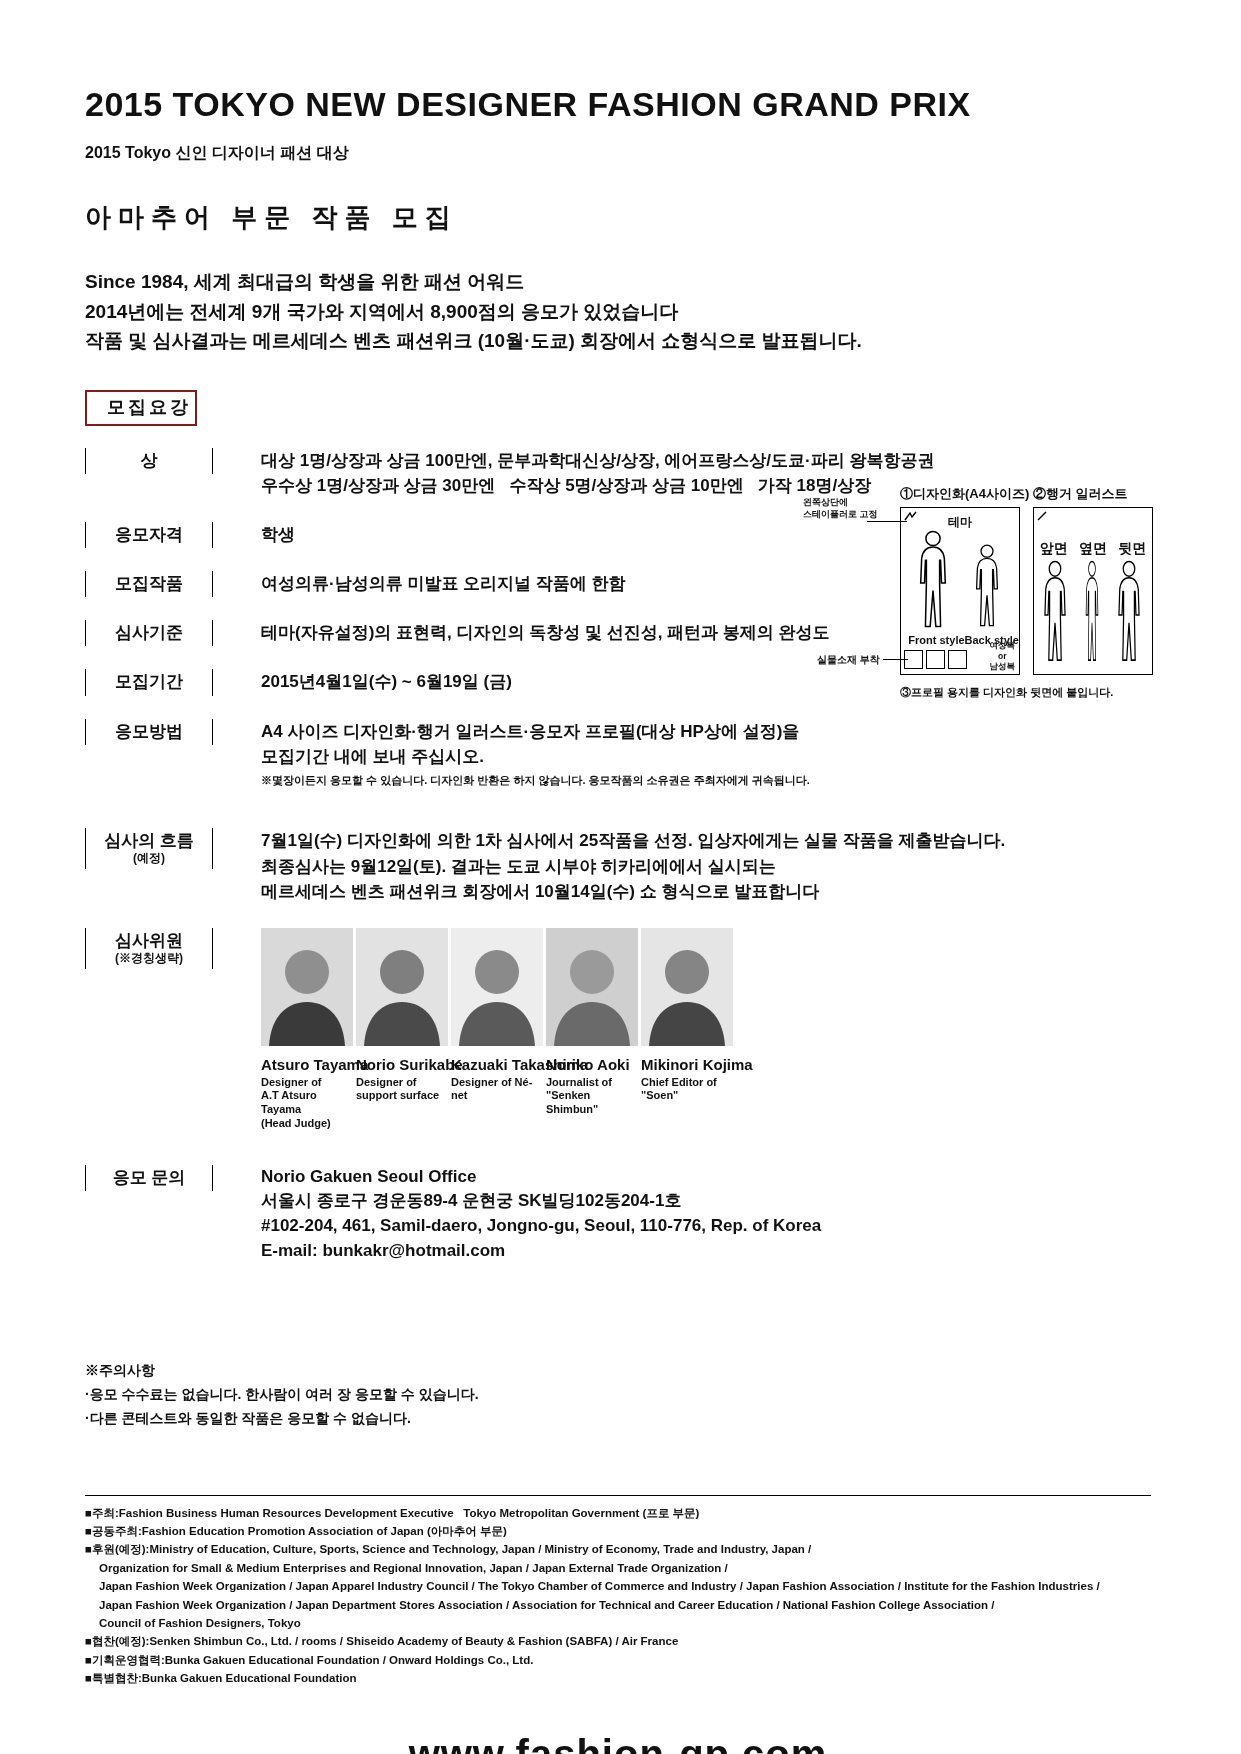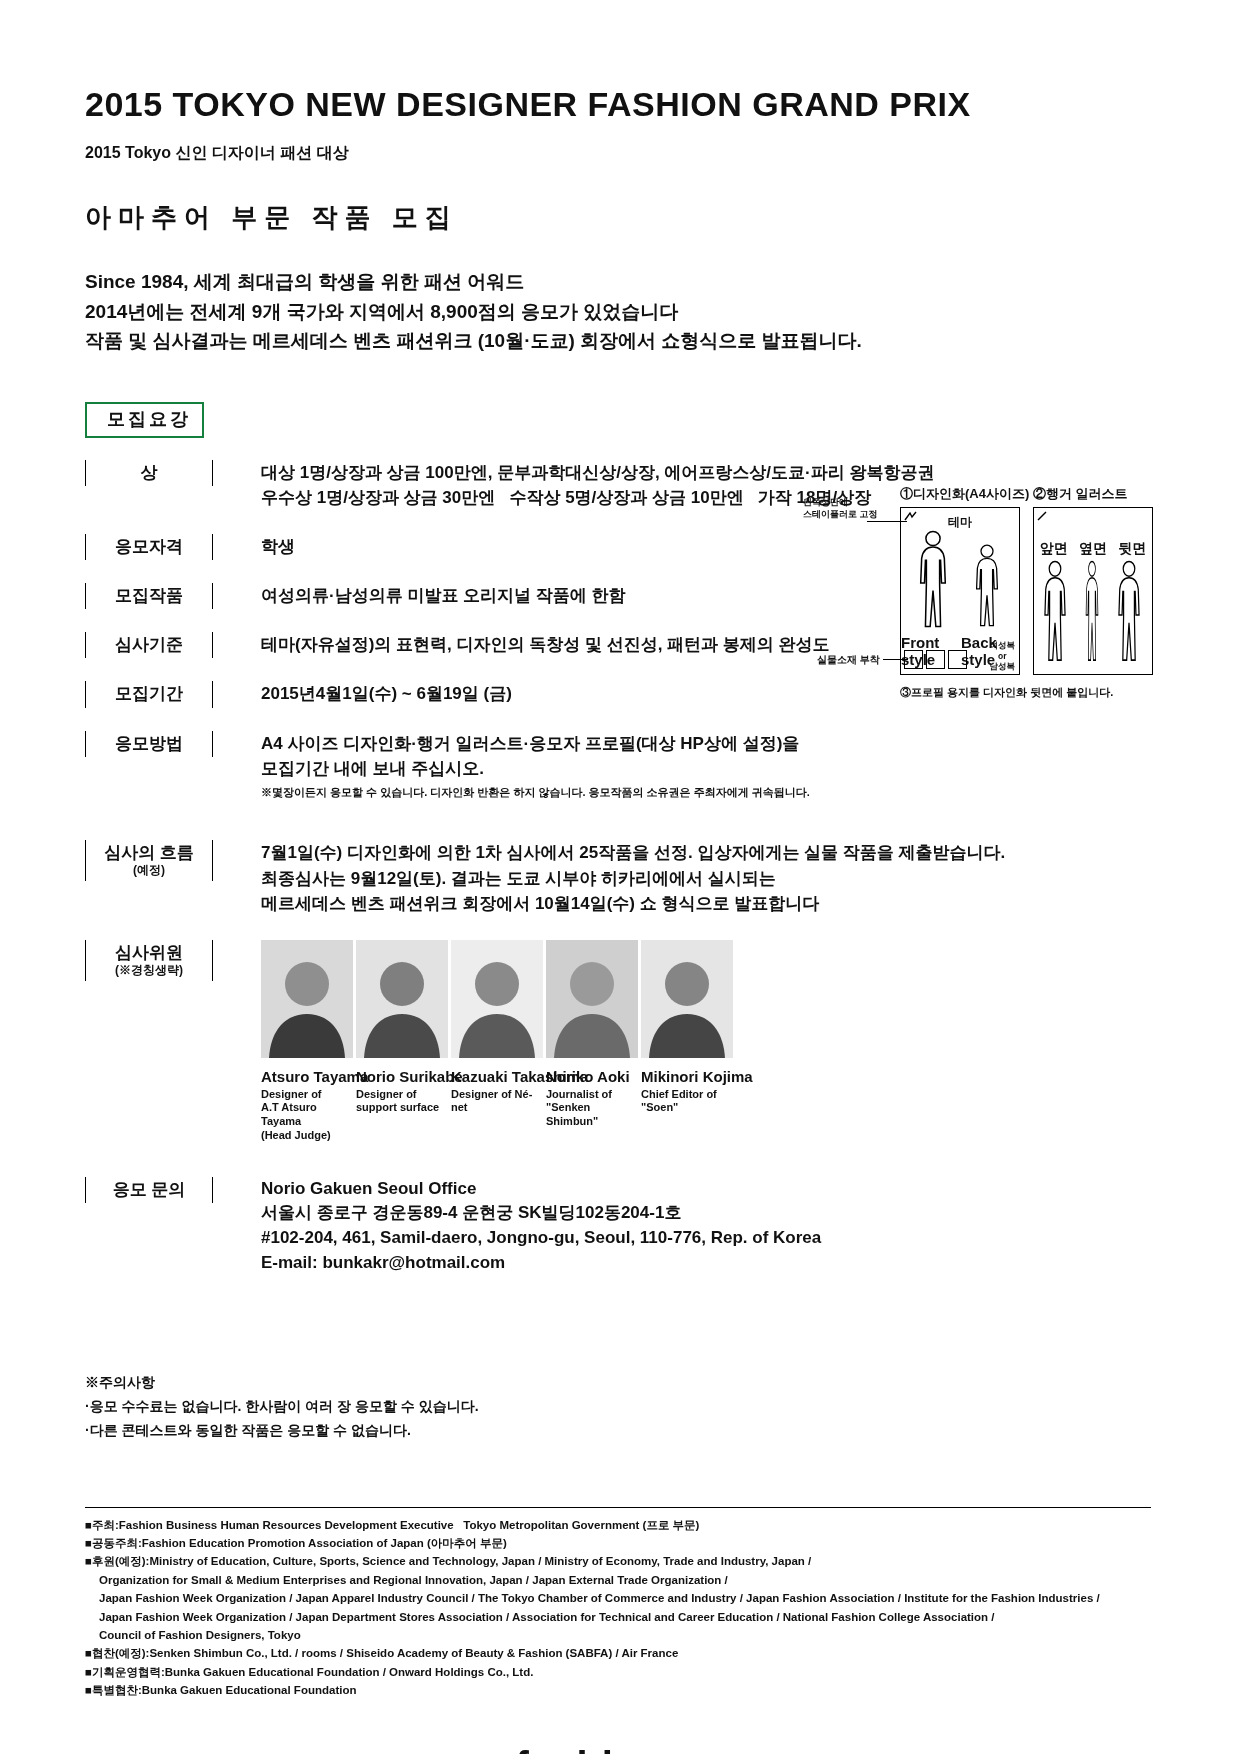--- a/index.html
+++ b/index.html
@@ -11,22 +11,22 @@
   }
   .preline { white-space:pre-line; }
   .prewrap { white-space:pre-wrap; }
 
   .title { font-size:34px; letter-spacing:0.5px; line-height:1.1; }
   .subtitle { font-size:16px; margin-top:20px; font-weight:bold; }
   .section-heading { font-size:26px; letter-spacing:7px; margin-top:36px; }
   .intro { margin-top:32px; font-size:19px; line-height:1.55; }
 
   .outline-box {
-    display:inline-block; border:2px solid #15803d; font-size:18px;
-    letter-spacing:3px; padding:3px 11px 5px 20px; margin-top:46px;
+    display:inline-block; border:2px solid #7f1d1d; font-size:18px;
+    letter-spacing:3px; padding:3px 4px 5px 20px; margin-top:34px;
   }
 
   .rows { margin-top:22px; }
   .o-row { display:flex; align-items:flex-start; margin-bottom:23px; }
   .o-label {
     flex:0 0 126px; text-align:center; font-size:17px; line-height:1.25;
     border-left:1px solid #000; border-right:1px solid #000; padding:2px 0 3px 0;
   }
   .o-sublabel { font-size:12px; }
   .o-content { margin-left:48px; font-size:17px; line-height:1.5; }
@@ -37,21 +37,21 @@
   .diagram { position:absolute; left:795px; top:437px; width:380px; font-weight:bold; }
   .d-title1 { position:absolute; left:105px; top:48px; font-size:13px; }
   .d-title2 { position:absolute; left:238px; top:48px; font-size:13px; }
   .d-box1 { position:absolute; left:105px; top:70px; width:120px; height:168px; border:1.5px solid #000; box-sizing:border-box; }
   .d-box2 { position:absolute; left:238px; top:70px; width:120px; height:168px; border:1.5px solid #000; box-sizing:border-box; }
   .d-staple-note { position:absolute; left:8px; top:60px; width:92px; font-size:9px; line-height:1.3; text-align:left; }
   .d-staple-line { position:absolute; left:72px; top:84px; width:40px; border-top:1px solid #000; }
   .d-material-note { position:absolute; left:22px; top:216px; font-size:10px; }
   .d-material-line { position:absolute; left:88px; top:222px; width:25px; border-top:1px solid #000; }
   .d-theme { position:absolute; left:0; right:0; top:6px; text-align:center; font-size:12px; }
-  .d-fb-labels { position:absolute; left:0; right:0; top:126px; display:flex; justify-content:flex-end; font-size:15px; }
+  .d-fb-labels { position:absolute; left:0; right:0; top:126px; display:flex; justify-content:flex-end; font-size:11px; }
   .d-swatches { position:absolute; left:3px; bottom:5px; display:flex; gap:3px; }
   .d-swatch { width:17px; height:17px; border:1px solid #000; }
   .d-garment { position:absolute; right:4px; bottom:3px; font-size:8.5px; text-align:center; line-height:1.2; }
   .d-b2-labels { position:absolute; left:0; right:0; top:32px; display:flex; justify-content:space-around; font-size:14px; }
   .d-profile-note { position:absolute; left:105px; top:248px; width:270px; font-size:11px; }
   .corner-mark { position:absolute; }
 
   
   .judges-row { display:flex; align-items:flex-start; margin-top:14px; margin-bottom:10px; }
   .judges-list { margin-left:48px; display:flex; }

